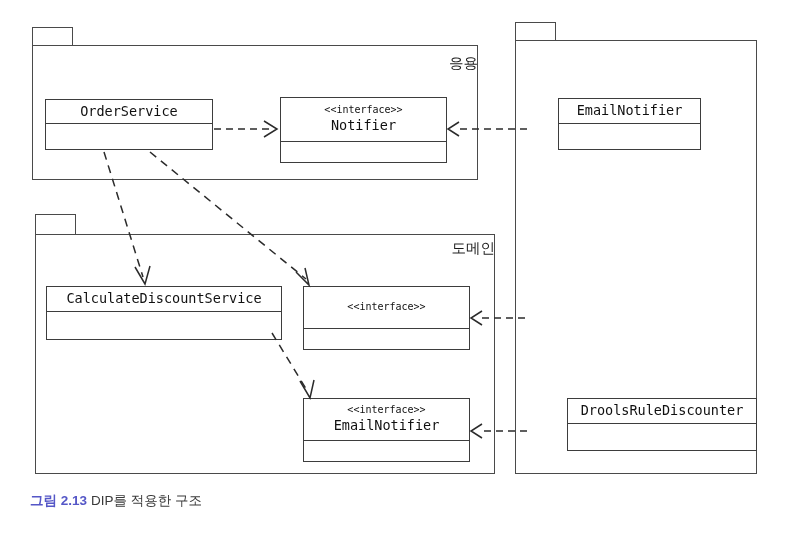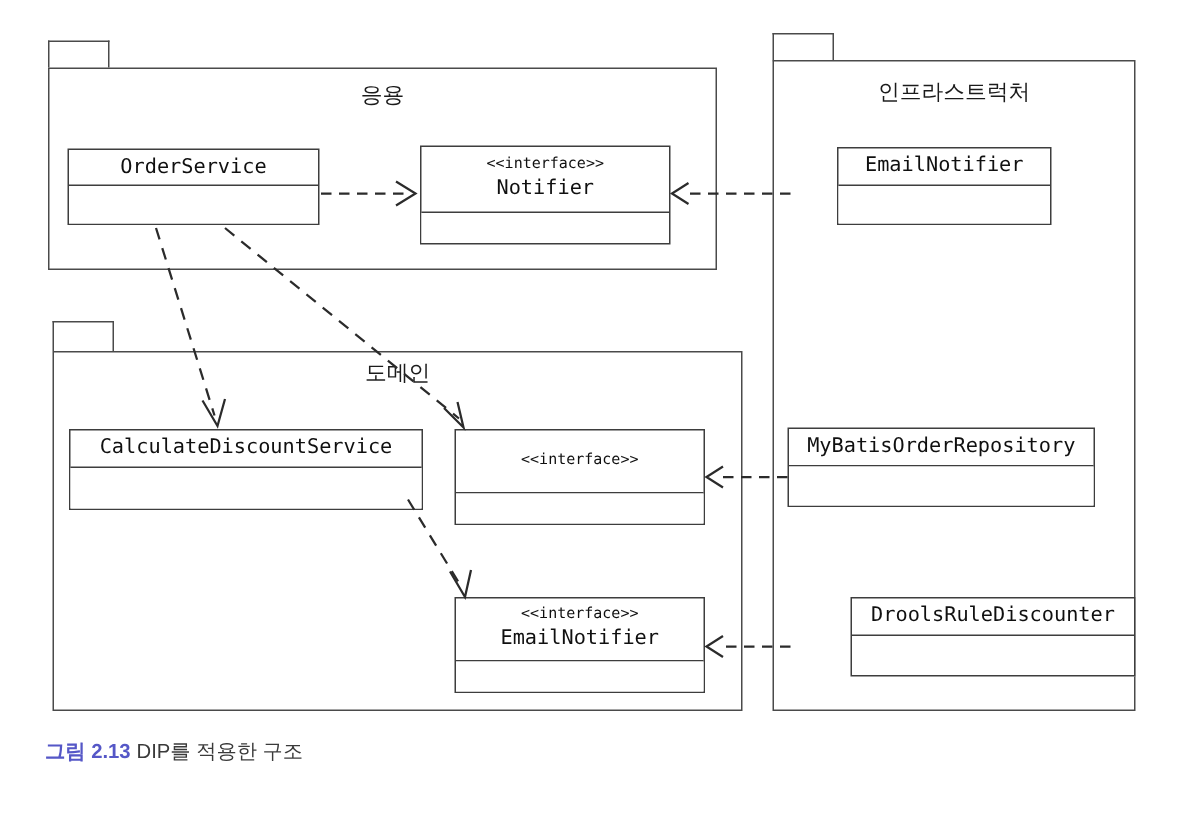--- a/index.html
+++ b/index.html
@@ -29,21 +29,21 @@
     background: #ffffff;
   }
   .pkg-body {
     position: absolute;
     box-sizing: border-box;
     border: 1.6px solid #4a4a4a;
     background: #ffffff;
   }
   .pkg-label {
     position: absolute;
-    text-align: center;
+    text-align: right;
     font-family: "DejaVu Sans", sans-serif;
     font-size: 14.5px;
     color: #1b1b1b;
     white-space: nowrap;
   }
 
   
   .cls {
     position: absolute;
     box-sizing: border-box;
@@ -122,35 +122,28 @@
   <div class="cls" style="left:280px; top:97px; width:167px; height:66px;">
     <div class="cls-head" style="height:44px;">
       <span class="stereo">&lt;&lt;interface&gt;&gt;</span>
       <span class="nm">Notifier</span>
     </div>
     <div class="cls-body"></div>
   </div>
 
   <div class="pkg-tab" style="left:515px; top:22px; width:41px; height:19px;"></div>
   <div class="pkg-body" style="left:515px; top:40px; width:242px; height:434px;"></div>
-  <div class="pkg-label" style="left:515px; top:52px; width:242px;">인프라스트럭처</div>
 
   <div class="cls" style="left:558px; top:98px; width:143px; height:52px;">
     <div class="cls-head" style="height:25px;">
       <span class="nm">EmailNotifier</span>
     </div>
     <div class="cls-body"></div>
   </div>
 
-  <div class="cls" style="left:525px; top:285px; width:205px; height:53px;">
-    <div class="cls-head" style="height:25px;">
-      <span class="nm">MyBatisOrderRepository</span>
-    </div>
-    <div class="cls-body"></div>
-  </div>
 
   <div class="cls" style="left:527px; top:398px; width:190px; height:53px;margin-left:40px;">
     <div class="cls-head" style="height:25px;">
       <span class="nm">DroolsRuleDiscounter</span>
     </div>
     <div class="cls-body"></div>
   </div>
 
   <div class="pkg-tab" style="left:35px; top:214px; width:41px; height:20px;"></div>
   <div class="pkg-body" style="left:35px; top:234px; width:460px; height:240px;"></div>

